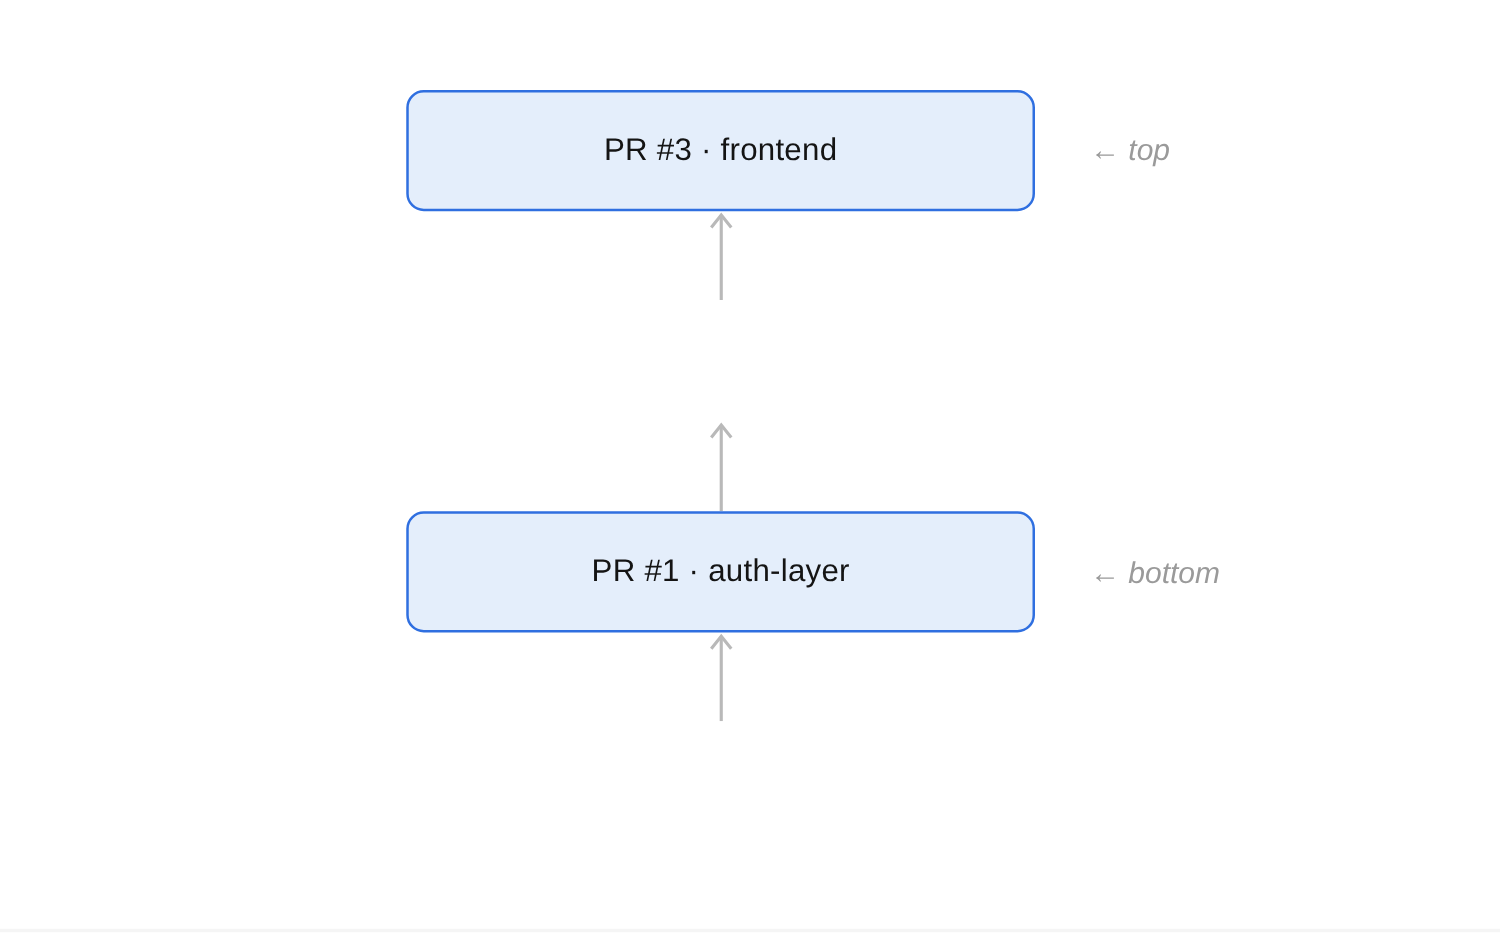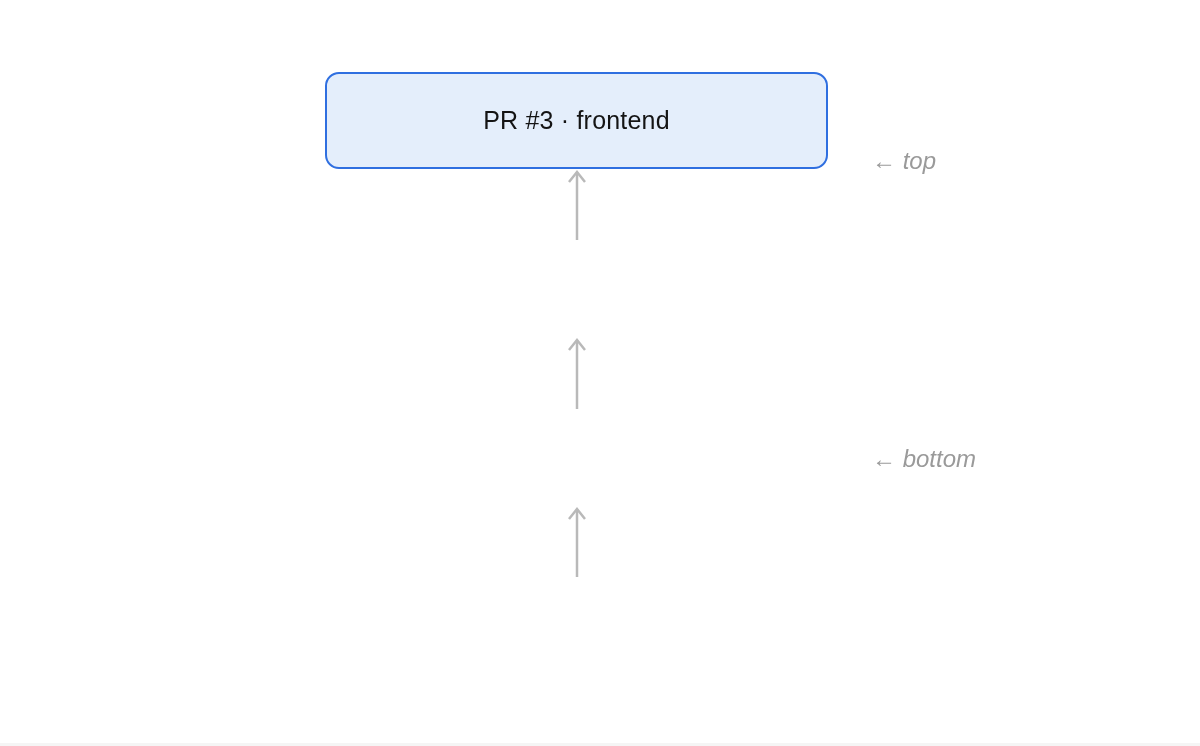--- a/index.html
+++ b/index.html
@@ -51,21 +51,21 @@
 
   .annotation {
     position: absolute;
     left: 872px;
     font-size: 24px;
     font-style: italic;
     color: #9a9a9a;
     white-space: nowrap;
     line-height: 29px;
   }
-  .annotation-top    { top: 106px; margin-top: 40px; }
+  .annotation-top    { top: 106px; }
   .annotation-bottom { top: 444px; }
 
   .bottom-edge {
     position: absolute;
     left: 0;
     bottom: 0;
     width: 1200px;
     height: 3px;
     background: #f5f5f5;
   }
@@ -83,20 +83,23 @@
     <path d="M11 3 L11 71"></path>
     <path d="M3 13 L11 3 L19 13"></path>
   </svg>
 
 
   <svg class="arrow" style="top:337px" width="22" height="72" viewBox="0 0 22 72" aria-hidden="true">
     <path d="M11 3 L11 72"></path>
     <path d="M3 13 L11 3 L19 13"></path>
   </svg>
 
+  <div class="node pr" style="top:409px">
+    <span class="node-label">PR #1 · auth-layer</span>
+  </div>
 
   <svg class="arrow" style="top:506px" width="22" height="71" viewBox="0 0 22 71" aria-hidden="true">
     <path d="M11 3 L11 71"></path>
     <path d="M3 13 L11 3 L19 13"></path>
   </svg>
 
 
   <div class="annotation annotation-top">← top</div>
 
   <div class="annotation annotation-bottom">← bottom</div>

